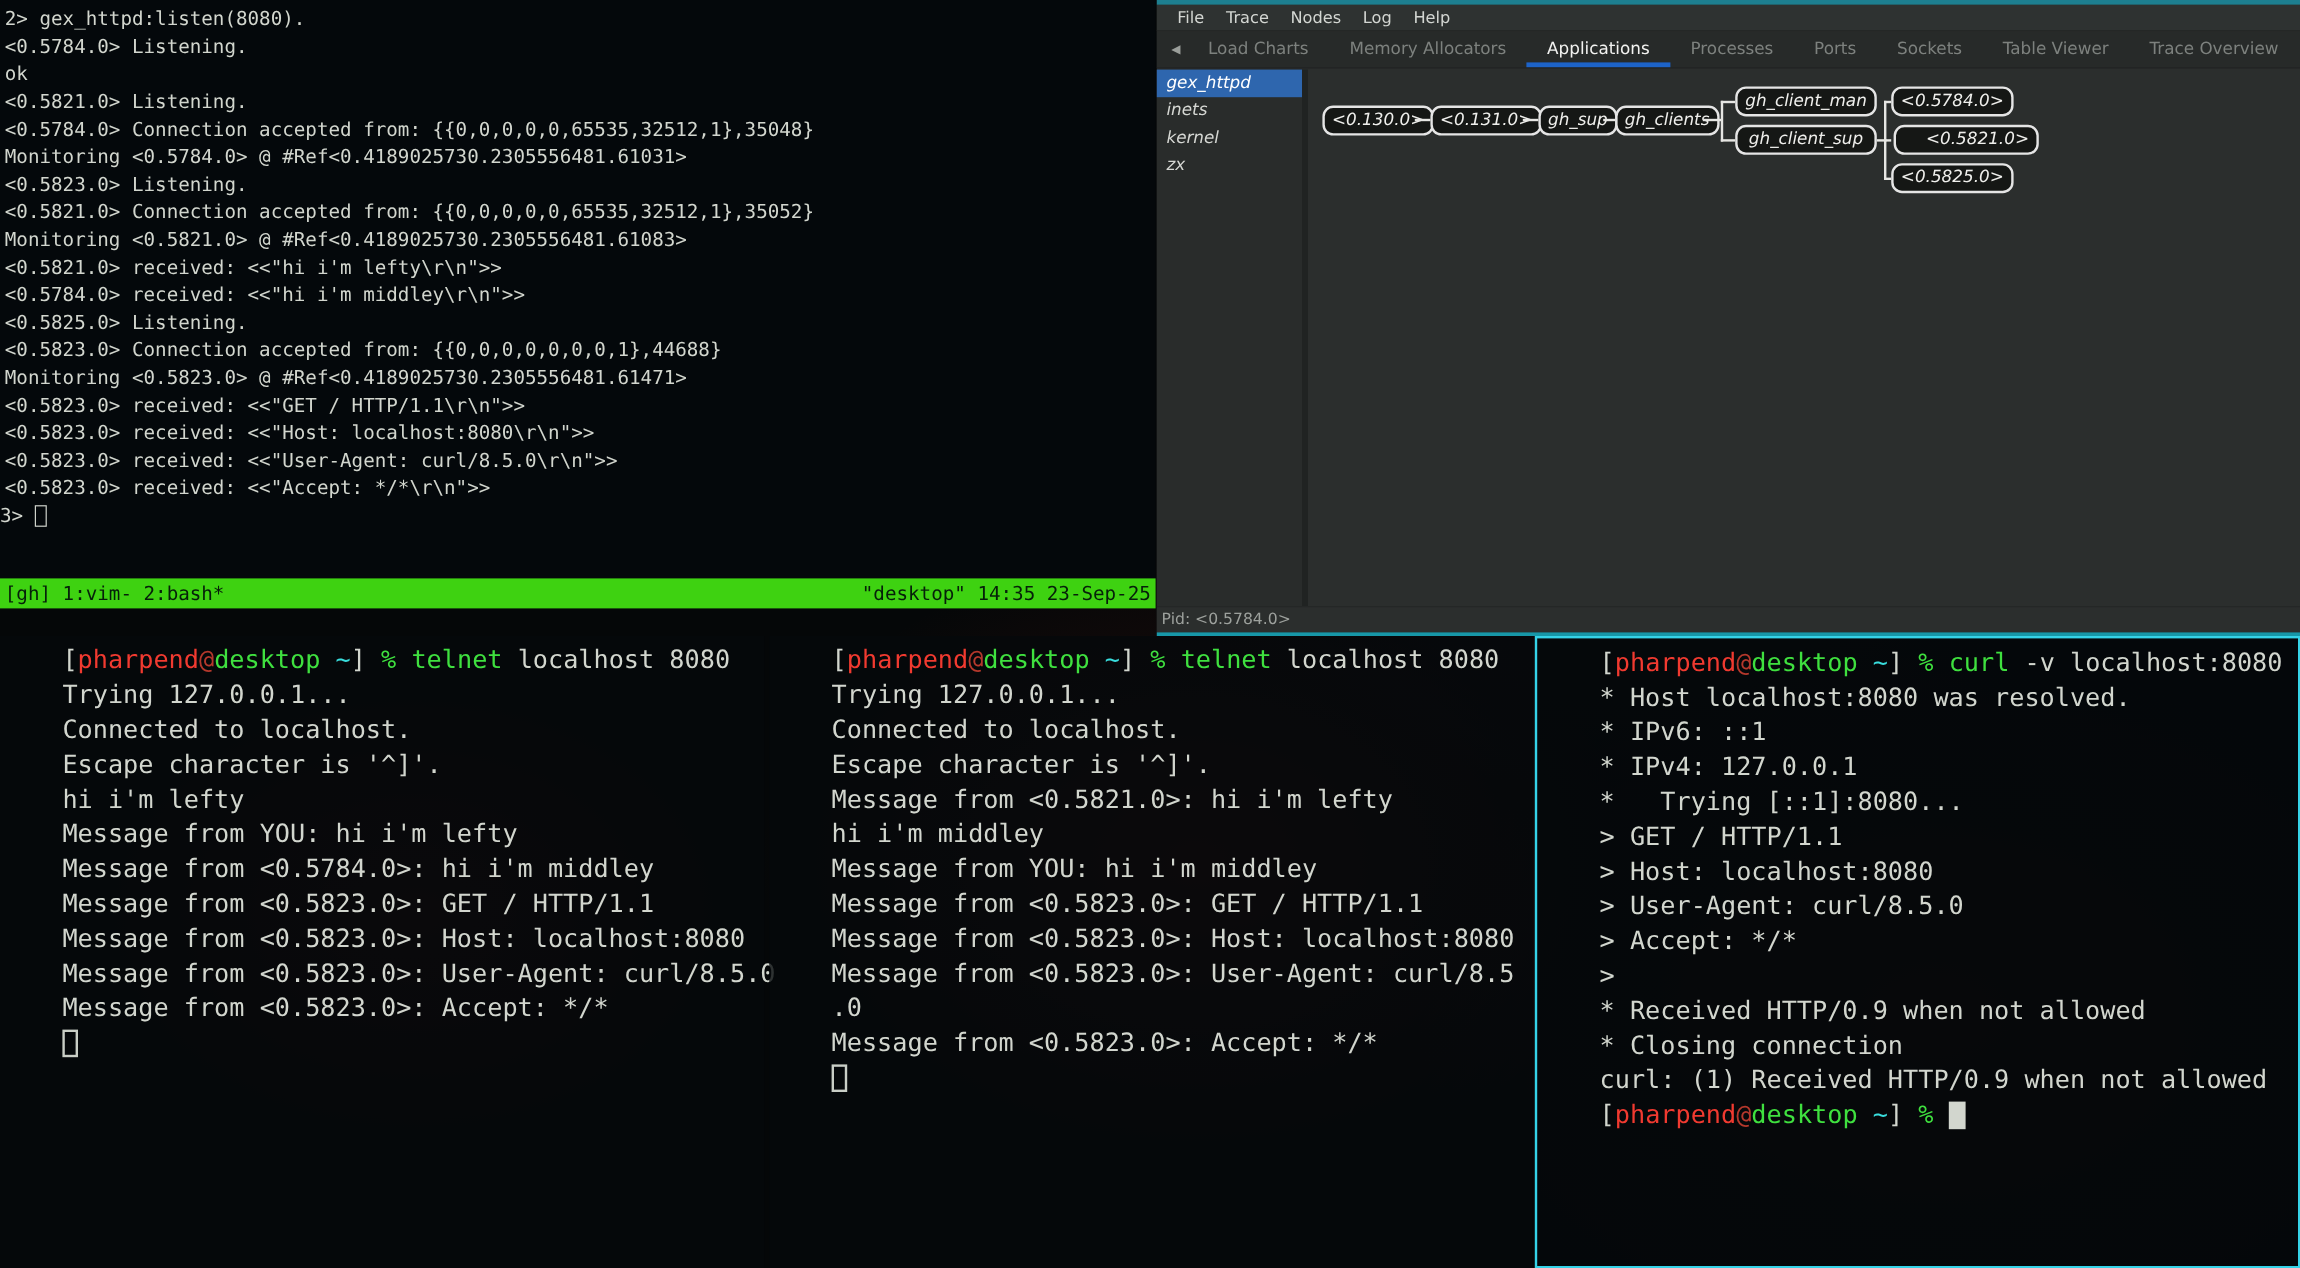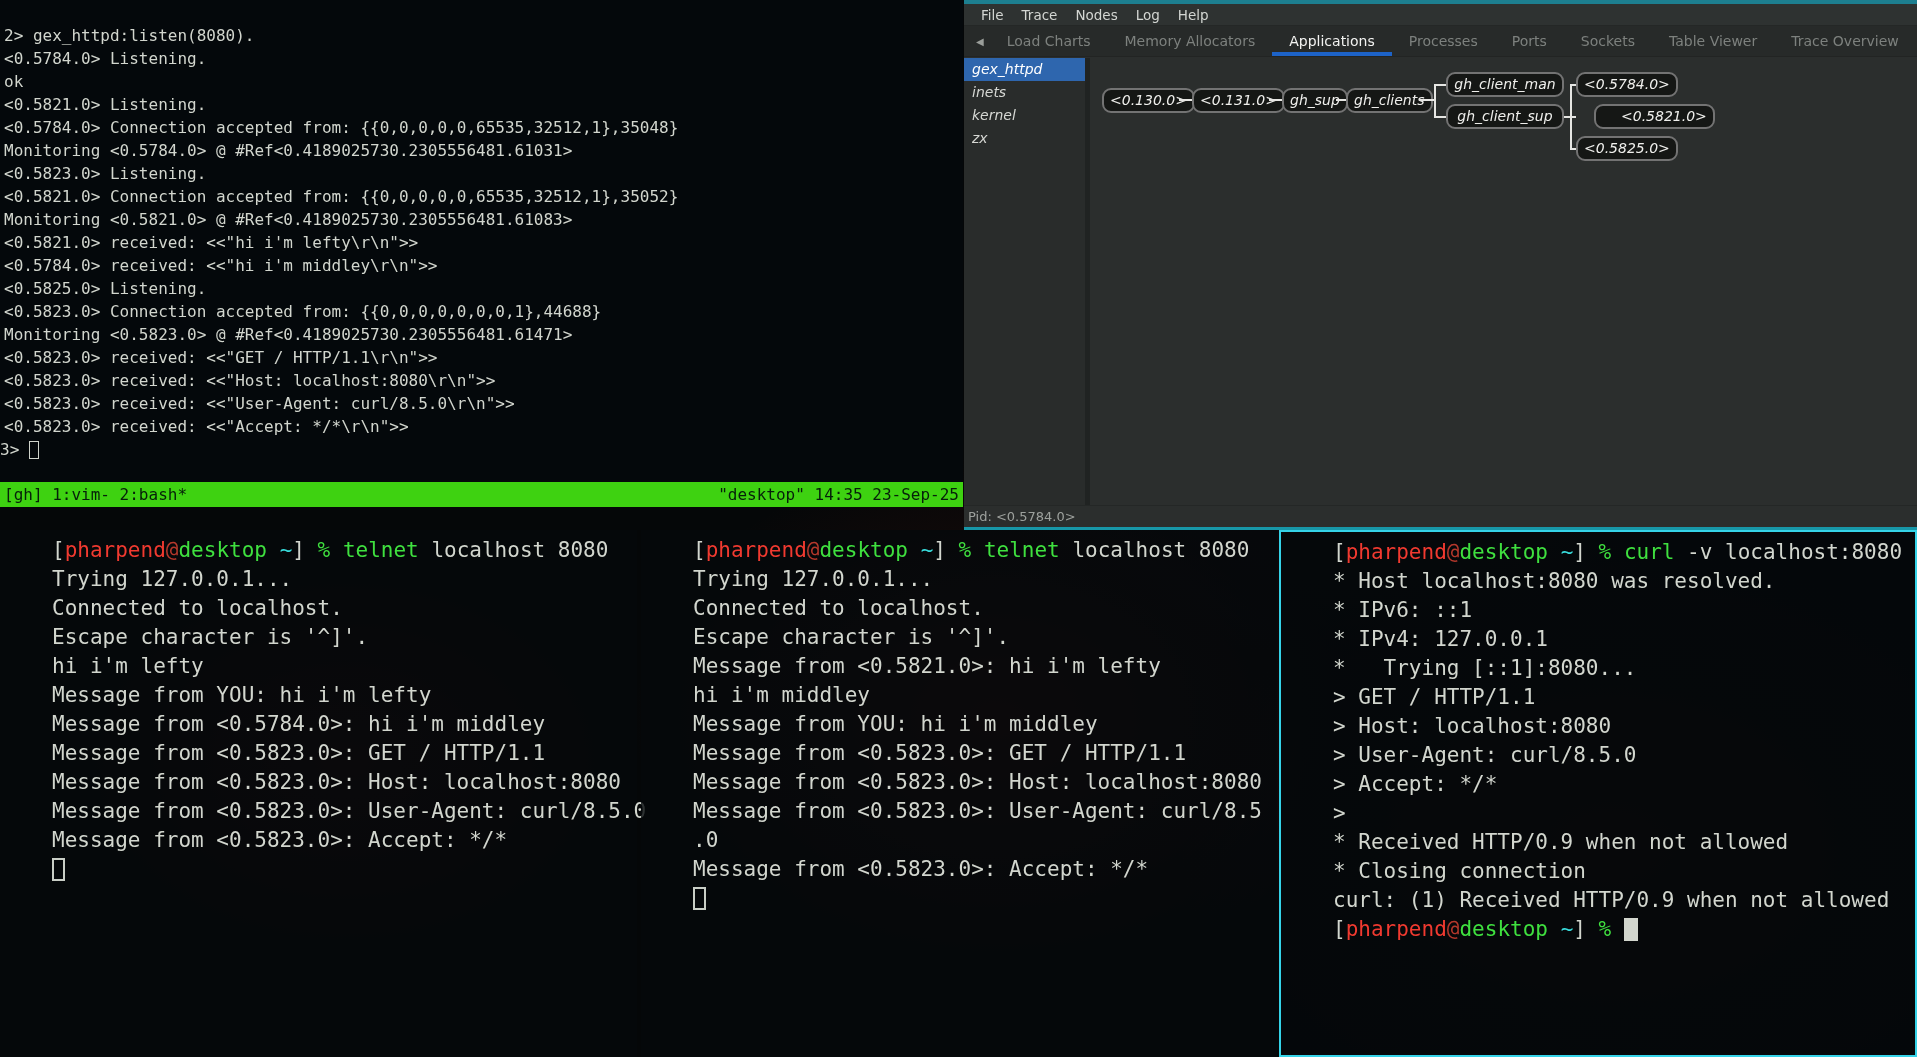--- a/index.html
+++ b/index.html
@@ -12,21 +12,21 @@
       radial-gradient(ellipse 520px 380px at 52% 68%, rgba(150,35,25,.22), transparent 70%),
       radial-gradient(ellipse 600px 420px at 84% 80%, rgba(90,15,20,.25), transparent 72%),
       radial-gradient(ellipse 500px 260px at 70% 45%, rgba(60,20,30,.18), transparent 70%),
       #050708;
   }
   
   #erl-term {
     position:absolute; left:0; top:0; width:963px; height:507px;
     background:rgba(4,9,12,.93);
   }
-  #erl-lines { padding:4px 4px 0 4px;margin-top:20px; }
+  #erl-lines { padding:4px 4px 0 4px; }
   .t-line { white-space:pre; font-size:16px; line-height:23px; color:#d2d6ce; }
   #erl-prompt-line { white-space:pre; font-size:16px; line-height:23px; color:#d2d6ce; }
   .cursor-hollow-sm { display:inline-block; width:10px; height:18px; border:1px solid #cfd3cb; vertical-align:text-bottom; }
   #tmux-bar {
     position:absolute; left:0; bottom:0; width:963px; height:25px;
     background:#3ed211; color:#06200a; display:flex; justify-content:space-between;
     font-size:16px; line-height:25px; padding:0 4px; white-space:pre;
   }
   
   #observer {
@@ -52,21 +52,21 @@
   .tab.active { color:#f2f2f0; border-bottom-color:#1d63c8; }
   #obs-body { position:absolute; left:0; top:58px; right:0; bottom:25px; display:flex;font-style:italic; }
   #obs-sidebar {
     width:126px; background:#292c2b; border-right:5px solid #202322; height:100%;
   }
   .app-item { height:23px; line-height:23px; padding-left:8px; color:#d6d8d4; font-size:14px; }
   .app-item.selected { background:#2e66ae; color:#ffffff; }
   #obs-tree { position:relative; flex:1; }
   .tree-node {
     position:absolute; height:25px; line-height:21px; text-align:center;
-    background:#151715; border:2px solid #737373; border-radius:9px;
+    background:#151715; border:2px solid #e5e5e5; border-radius:9px;
     color:#efefec; font-size:14px; white-space:nowrap; padding:0 6px;
   }
   .tree-line { position:absolute; background:#e6e6e3; }
   #obs-statusbar {
     position:absolute; left:0; bottom:3px; width:100%; height:22px;
     background:#2b2e2d; border-top:1px solid #242726;
     color:#9da19d; font-size:13px; line-height:21px; padding-left:4px;
   }
   #obs-bottom-strip { position:absolute; left:0; bottom:0; width:100%; height:3px; background:#1797a8; }
   
@@ -153,21 +153,21 @@
         <div class="app-item">zx</div>
       </div>
     <div id="obs-tree">
         <div class="tree-node" style="left: 12px; top: 30px; min-width: 77px;">&lt;0.130.0&gt;</div>
         <div class="tree-node" style="left: 102px; top: 30px; min-width: 77px;">&lt;0.131.0&gt;</div>
         <div class="tree-node" style="left: 192px; top: 30px; min-width: 54px;">gh_sup</div>
         <div class="tree-node" style="left: 256px; top: 30px; min-width: 73px;">gh_clients</div>
         <div class="tree-node" style="left: 356px; top: 14px; min-width: 118px;">gh_client_man</div>
         <div class="tree-node" style="left: 356px; top: 46px; min-width: 118px;">gh_client_sup</div>
         <div class="tree-node" style="left: 486px; top: 14px; min-width: 78px;">&lt;0.5784.0&gt;</div>
-        <div class="tree-node" style="left: 504px; top: 46px; min-width: 78px; padding-left: 25px;">&lt;0.5821.0&gt;</div>
+        <div class="tree-node" style="left: 488px; top: 46px; min-width: 78px; padding-left: 25px;">&lt;0.5821.0&gt;</div>
         <div class="tree-node" style="left: 486px; top: 78px; min-width: 78px;">&lt;0.5825.0&gt;</div>
         <div class="tree-line" style="left: 89px; top: 41px; width: 13px; height: 2px;"></div>
         <div class="tree-line" style="left: 179px; top: 41px; width: 13px; height: 2px;"></div>
         <div class="tree-line" style="left: 246px; top: 41px; width: 10px; height: 2px;"></div>
         <div class="tree-line" style="left: 329px; top: 41px; width: 16px; height: 2px;"></div>
         <div class="tree-line" style="left: 344px; top: 26px; width: 2px; height: 34px;"></div>
         <div class="tree-line" style="left: 344px; top: 26px; width: 12px; height: 2px;"></div>
         <div class="tree-line" style="left: 344px; top: 58px; width: 12px; height: 2px;"></div>
         <div class="tree-line" style="left: 474px; top: 58px; width: 8px; height: 2px;"></div>
         <div class="tree-line" style="left: 480px; top: 26px; width: 2px; height: 66px;"></div>

